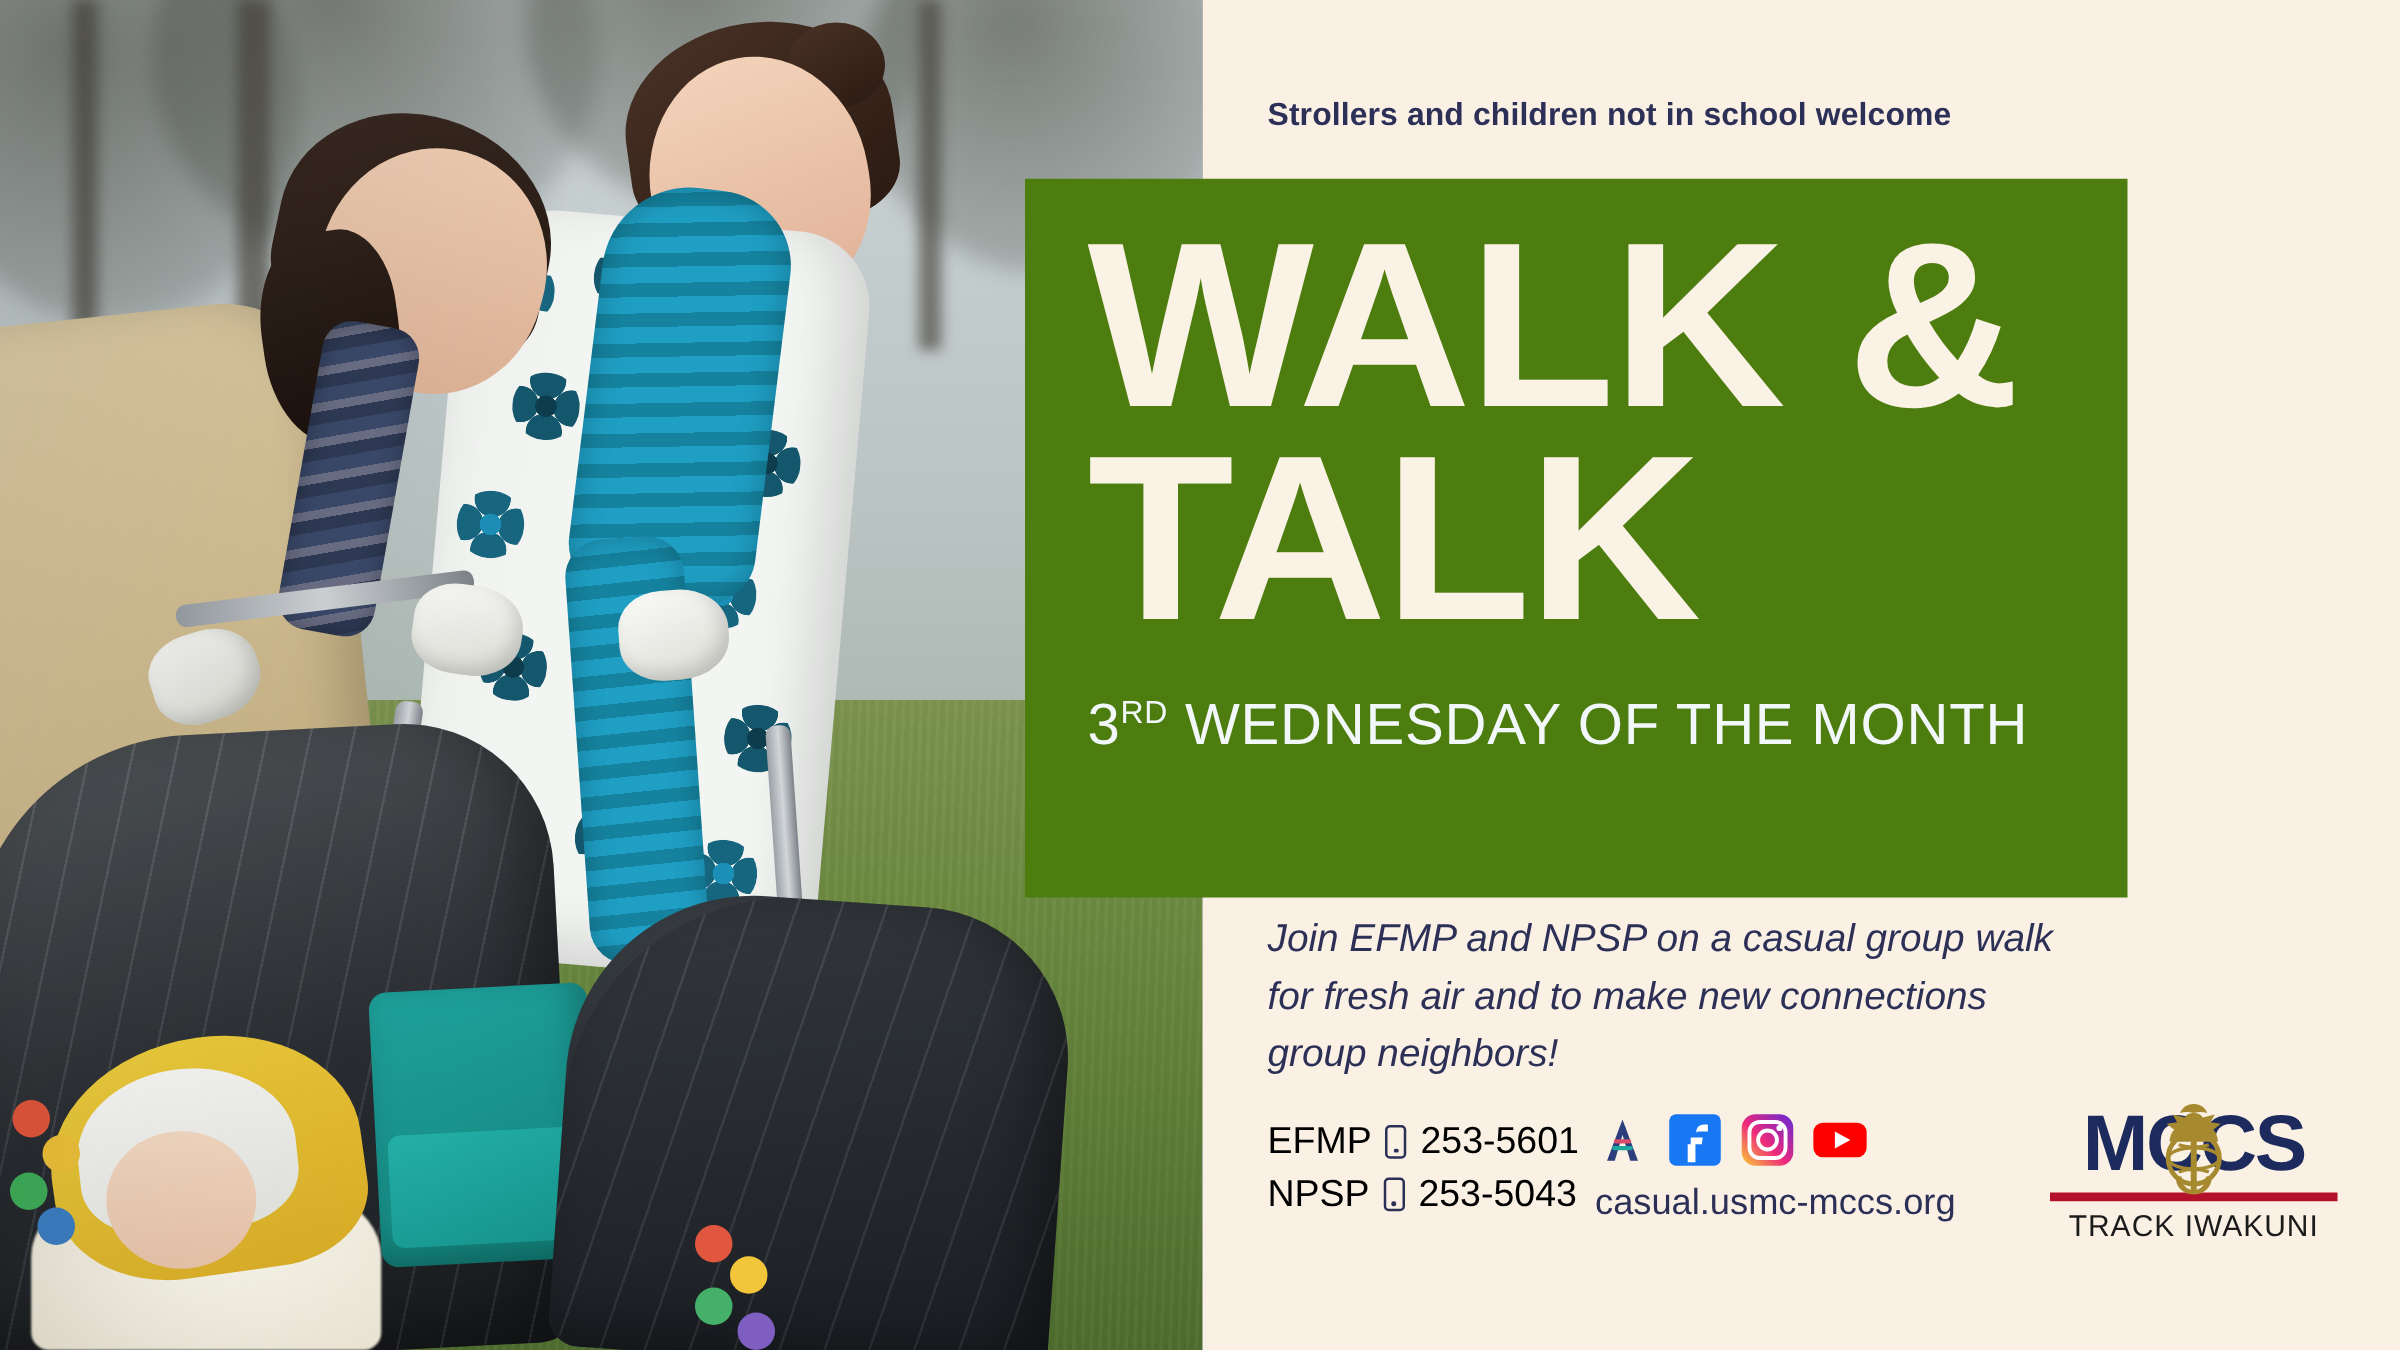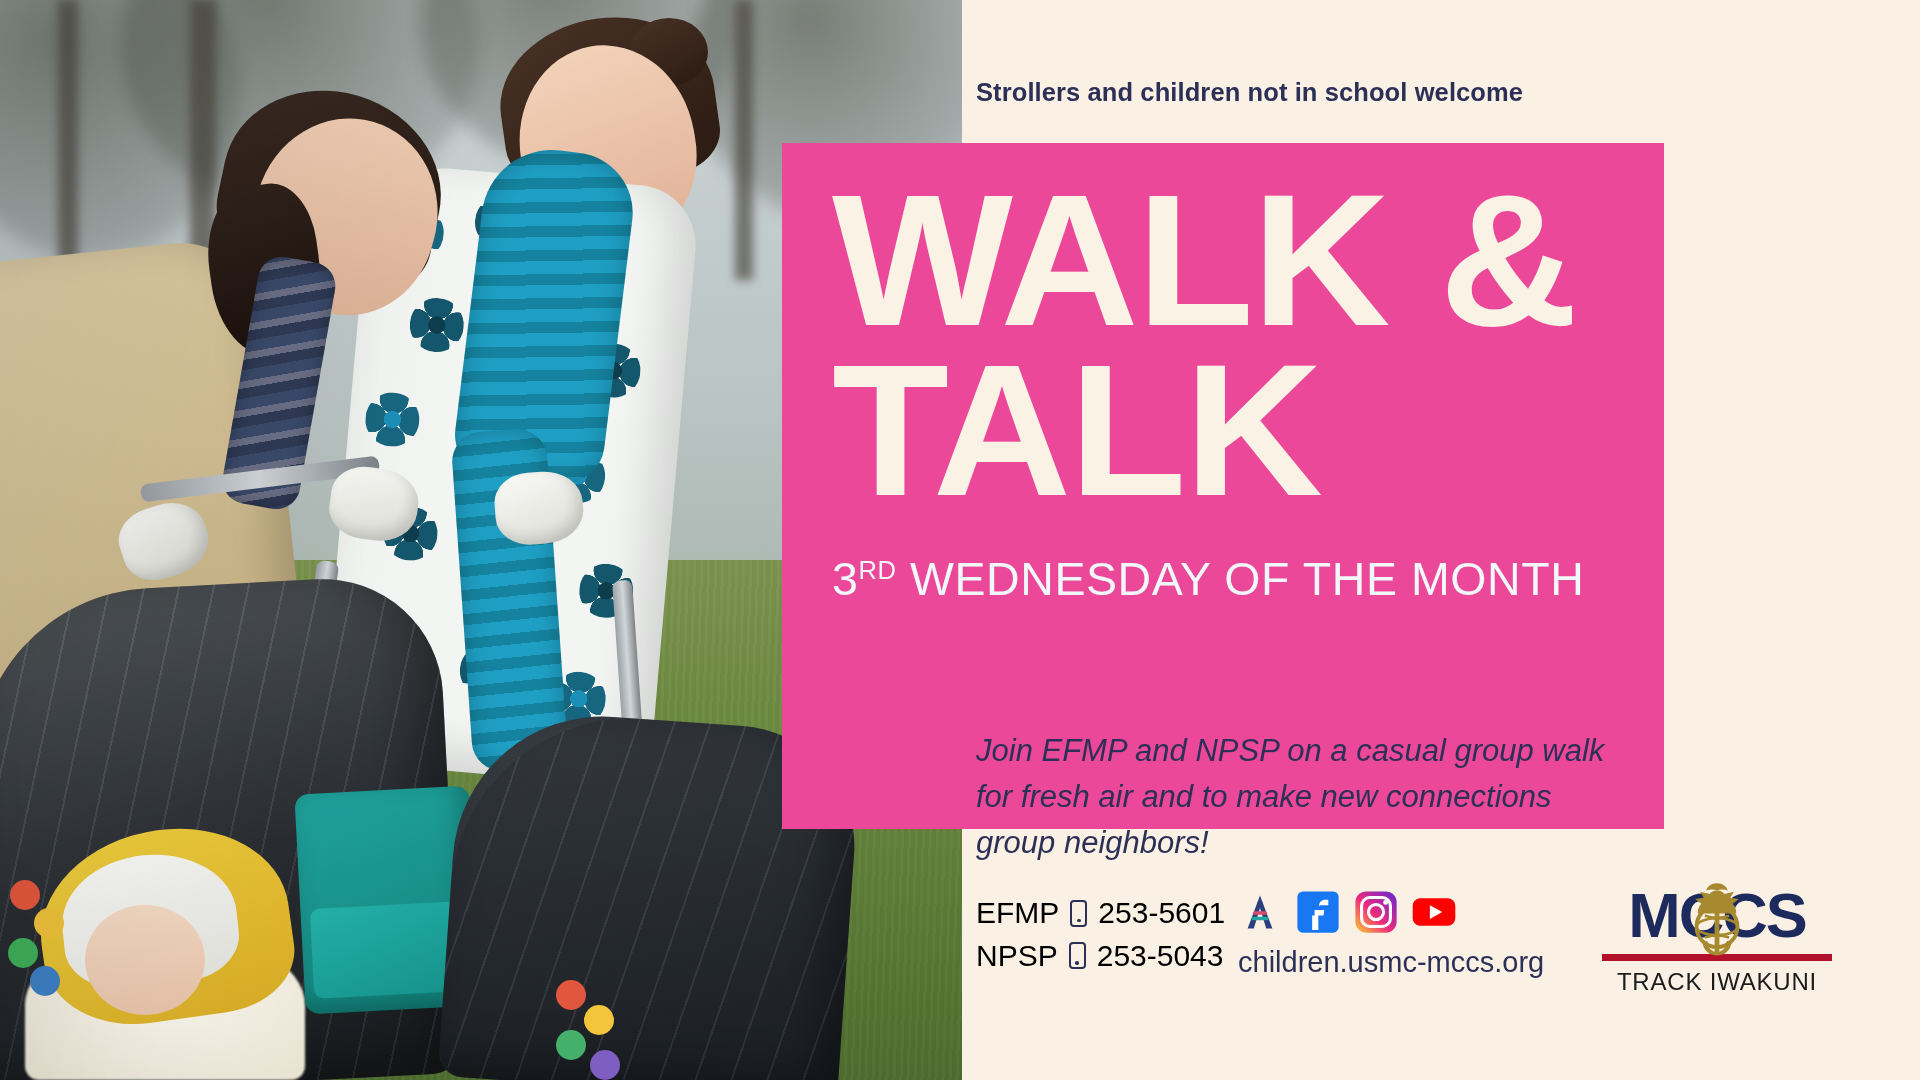--- a/index.html
+++ b/index.html
@@ -186,32 +186,32 @@
     position:absolute; background:linear-gradient(90deg,#9aa0a6,#d2d6d9,#7c8288);
     border-radius:8px;
   }
   #photo-overlay {
     position:absolute; inset:0;
     background:linear-gradient(100deg, rgba(0,0,0,.10), rgba(0,0,0,0) 45%);
     pointer-events:none;
   }
 
   
-  #right { position:absolute; left:922px; top:0; width:958px; height:1080px; }
+  #right { position:absolute; left:960px; top:0; width:958px; height:1080px; }
 
   #tagline {
     position:absolute; left:54px; top:78px;
     font-size:25.5px; font-weight:bold; color:#2c3057;
     letter-spacing:.1px; white-space:nowrap;
   }
 
   #blue-block {
     position:absolute; left:-140px; top:143px;
-    width:882px; height:686px;
-    background:#ec4899;
+    width:882px; height:575px;
+    background:#4d7c0f;
   }
 
   #title-walk {
     position:absolute; left:50px; top:30px;
     font-size:188px; line-height:.93; font-weight:bold;
     color:#faf2e4; letter-spacing:-2px; white-space:nowrap;
     font-family:"Liberation Sans", sans-serif;
     transform:scaleX(1.02); transform-origin:left top;
   }
   #title-talk {
@@ -423,21 +423,21 @@
           <circle cx="32" cy="32" r="11" fill="none" stroke="#fff" stroke-width="4.5"></circle>
           <circle cx="46" cy="18" r="3.6" fill="#fff"></circle>
         </svg>
 
         <svg class="sicon" viewBox="0 0 64 64">
           <rect x="1" y="12" width="62" height="40" rx="11" fill="#ff0000"></rect>
           <path d="M26 22 L44 32 L26 42 Z" fill="#ffffff"></path>
         </svg>
 
       </div>
-      <div id="site-url">children.usmc-mccs.org</div>
+      <div id="site-url">casual.usmc-mccs.org</div>
     </div>
 
     <div id="mccs-logo">
       <div id="mccs-word">
         <span>MCCS</span>
         <svg id="ega" viewBox="0 0 64 68">
           <g fill="#a78a30">
             <path d="M32 6 c5 0 8 3 9 6 c-3-1-6-1-9 0 c-3-1-6-1-9 0 c1-3 4-6 9-6z"></path>
             <path d="M32 12 c3 0 5 1 6 3 l8-2 l-3 5 l7 1 l-5 4 c2 2 3 5 3 8 l-32 0 c0-3 1-6 3-8 l-5-4 l7-1 l-3-5 l8 2 c1-2 3-3 6-3z"></path>
             <circle cx="32" cy="42" r="17" fill="none" stroke="#a78a30" stroke-width="3.2"></circle>

